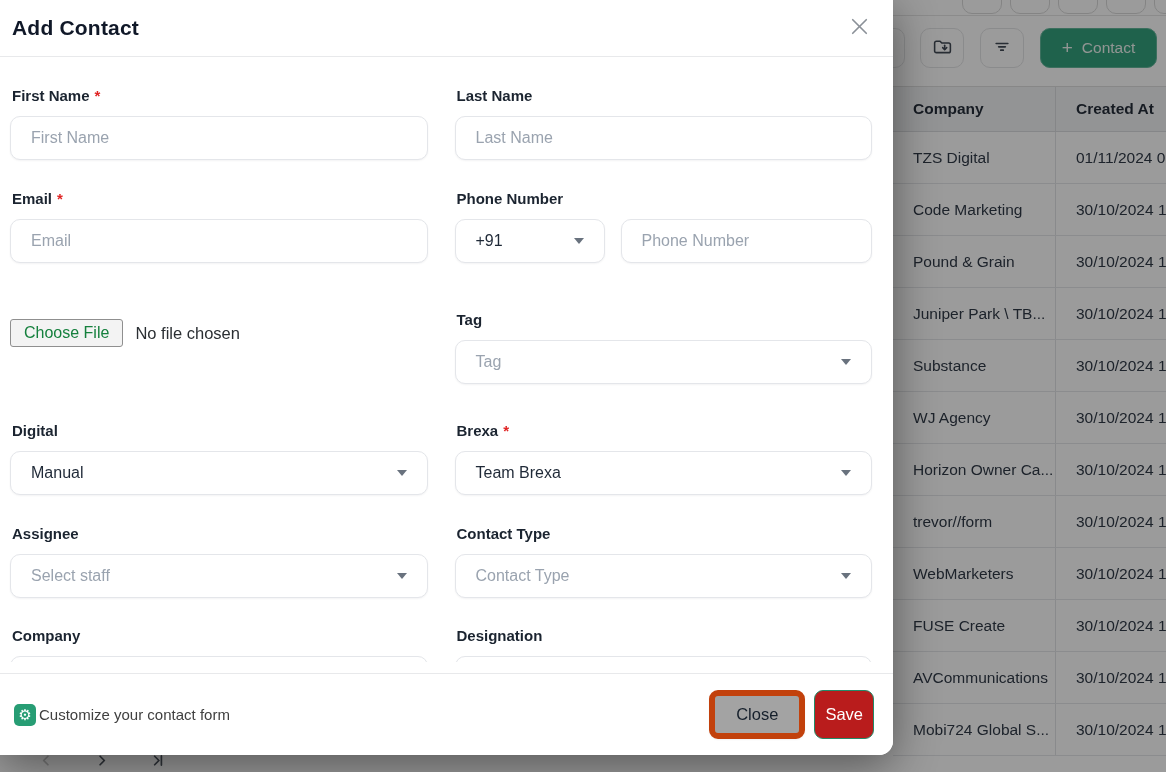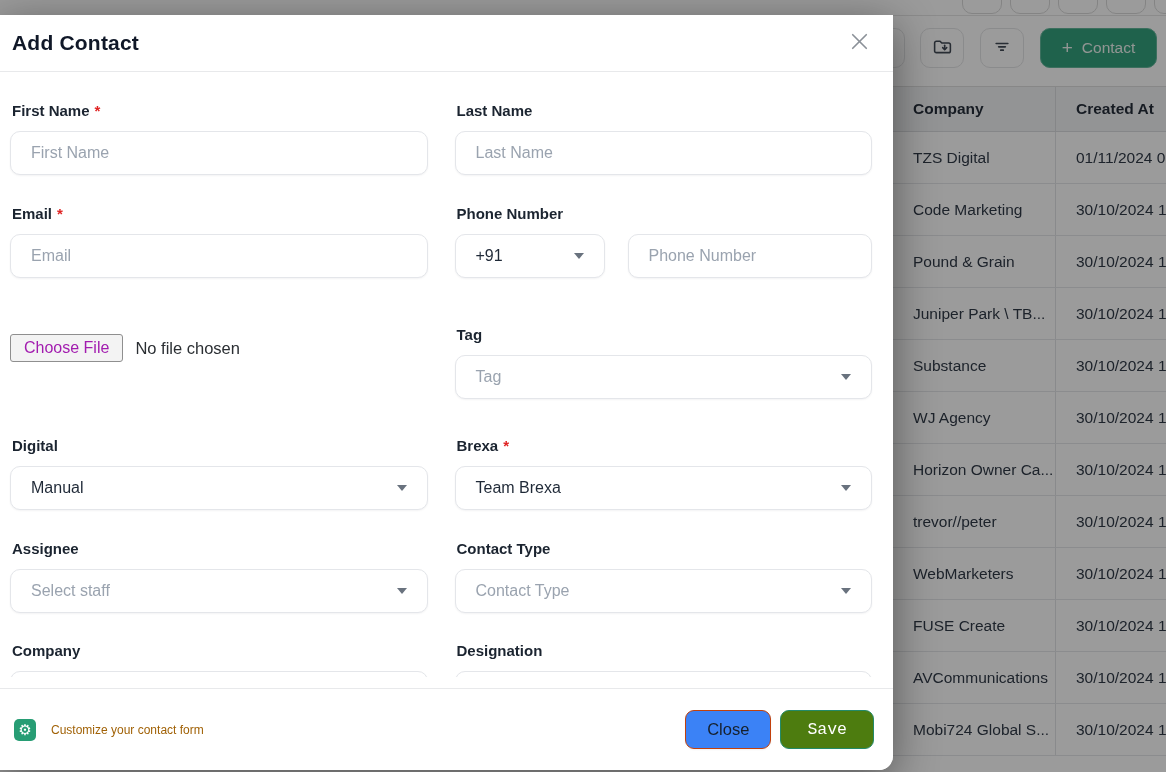--- a/index.html
+++ b/index.html
@@ -23,56 +23,56 @@
   .tcell.c2 { border-left:1px solid #e0e2e5; height:100%; display:flex; align-items:center; }
   .thead .tcell.c2 { border-left:1px solid #d9dbde; }
 
   .pg { position:absolute; bottom:3px; left:38px; display:flex; align-items:center; gap:38px; }
   .pg svg { display:block; }
 
   
   .overlay { position:absolute; inset:0; background:rgba(17,17,17,0.42); }
 
   
-  .modal { position:absolute; left:0; top:15px; width:893px; height:755px; background:#fff; border-radius:0 0 14px 0; box-shadow:0 10px 45px rgba(0,0,0,0.45); }
+  .modal { position:absolute; left:0; top:0; width:893px; height:755px; background:#fff; border-radius:0 0 14px 0; box-shadow:0 10px 45px rgba(0,0,0,0.45); }
   .mhead { height:57px; display:flex; align-items:center; justify-content:space-between; padding:0 20px 0 12px; border-bottom:1px solid #e8e9eb; }
   .mtitle { font-size:21px; font-weight:700; color:#101828; letter-spacing:0.2px; }
   .xbtn { width:28px; height:28px; display:flex; align-items:center; justify-content:center; cursor:pointer; }
 
   .mbody { position:absolute; top:58px; left:0; right:0; height:604px; overflow:hidden; padding:29px 21px 0 10px; }
   .frow { display:grid; grid-template-columns:1fr 1fr; column-gap:27px; }
   .frow.m1 { margin-bottom:30px; } .frow.m2 { margin-bottom:48px; } .frow.m3 { margin-bottom:38px; }
   .frow.m4 { margin-bottom:30px; } .frow.m5 { margin-bottom:29px; }
 
   .lbl { display:flex; gap:5px; font-size:15px; font-weight:600; color:#1b2430; line-height:18px; margin-bottom:11px; padding-left:2px; }
   .req { color:#e02424; }
 
   .inp { width:100%; height:44px; border:1px solid #e4e6ea; border-radius:10px; padding:0 20px; font-size:16px; color:#1f2937; background:#fff; box-shadow:0 1px 2px rgba(16,24,40,0.05); font-family:"Liberation Sans", sans-serif; outline:none; }
   .inp::placeholder { color:#9aa3af; opacity:1; }
   .sel { display:flex; align-items:center; justify-content:space-between; cursor:pointer; }
   .sel .ph { color:#9aa3af; font-size:16px; }
   .sel .val { color:#1f2937; font-size:16px; }
   .chev { width:0; height:0; border-left:5.5px solid transparent; border-right:5.5px solid transparent; border-top:6.5px solid #69727e; flex:none; margin-left:8px; }
 
-  .phone-row { display:flex; gap:23px;justify-content:center; }
+  .phone-row { display:flex; gap:16px;justify-content:center; }
   .cc-sel { width:150px; flex:none; }
   .phone-inp { flex:1; }
 
   .filewrap { display:flex; align-items:center; gap:12px; height:44px; }
-  .filebtn { font-family:"Liberation Sans", sans-serif; font-size:16px; color:#a21caf; background:#f3f3f3; border:1px solid #8f8f8f; border-radius:3px; padding:4px 13px; cursor:pointer; }
+  .filebtn { font-family:"Liberation Sans", sans-serif; font-size:16px; color:#15803d; background:#f3f3f3; border:1px solid #8f8f8f; border-radius:3px; padding:4px 13px; cursor:pointer; }
   .filestatus { font-size:16.5px; color:#2b2f33;text-align:right; }
 
   .mfoot { position:absolute; bottom:0; left:0; right:0; height:82px; border-top:1px solid #e8e9eb; background:#fff; border-radius:0 0 14px 0; display:flex; align-items:center; justify-content:space-between; padding:0 19px 0 14px; }
   .custom { display:flex; align-items:center; gap:3px; }
   .gear-badge { width:22px; height:22px; border-radius:5px; background:#279d74; color:#fff; display:flex; align-items:center; justify-content:center; font-size:15px; flex:none; }
-  .custom-label { font-size:12px; color:#a16207;margin-left:12px; }
+  .custom-label { font-size:15px; color:#404040; }
   .foot-btns { display:flex; gap:9px; }
   .btn { font-family:"Liberation Sans", sans-serif; font-size:16.5px; border-radius:9px; padding:9px 21px; cursor:pointer; }
-  .btn.close { background:#3b82f6; border:1px solid #c2410c; color:#16202c; box-shadow:0 1px 2px rgba(16,24,40,0.05); }
-  .btn.save { background:#4d7c0f; border:1px solid #238a68; color:#fff; padding:9px 26px;font-family:Liberation Mono, monospace; }
+  .btn.close { background:#a3a3a3; border:6px solid #c2410c; color:#16202c; box-shadow:0 1px 2px rgba(16,24,40,0.05); }
+  .btn.save { background:#b91c1c; border:1px solid #238a68; color:#fff; padding:9px 10px; }
 </style>
 </head>
 <body>
 
 <div class="bg">
 
   <div class="top-nub" style="left:962px"></div>
   <div class="top-nub" style="left:1010px"></div>
   <div class="top-nub" style="left:1058px"></div>
   <div class="top-nub" style="left:1106px"></div>
@@ -133,21 +133,21 @@
       </div>
     <div class="trow">
         <div class="tcell">WJ Agency</div>
         <div class="tcell c2">30/10/2024 1</div>
       </div>
     <div class="trow">
         <div class="tcell">Horizon Owner Ca...</div>
         <div class="tcell c2">30/10/2024 1</div>
       </div>
     <div class="trow">
-        <div class="tcell">trevor//peter</div>
+        <div class="tcell">trevor//form</div>
         <div class="tcell c2">30/10/2024 1</div>
       </div>
     <div class="trow">
         <div class="tcell">WebMarketers</div>
         <div class="tcell c2">30/10/2024 1</div>
       </div>
     <div class="trow">
         <div class="tcell">FUSE Create</div>
         <div class="tcell c2">30/10/2024 1</div>
       </div>

